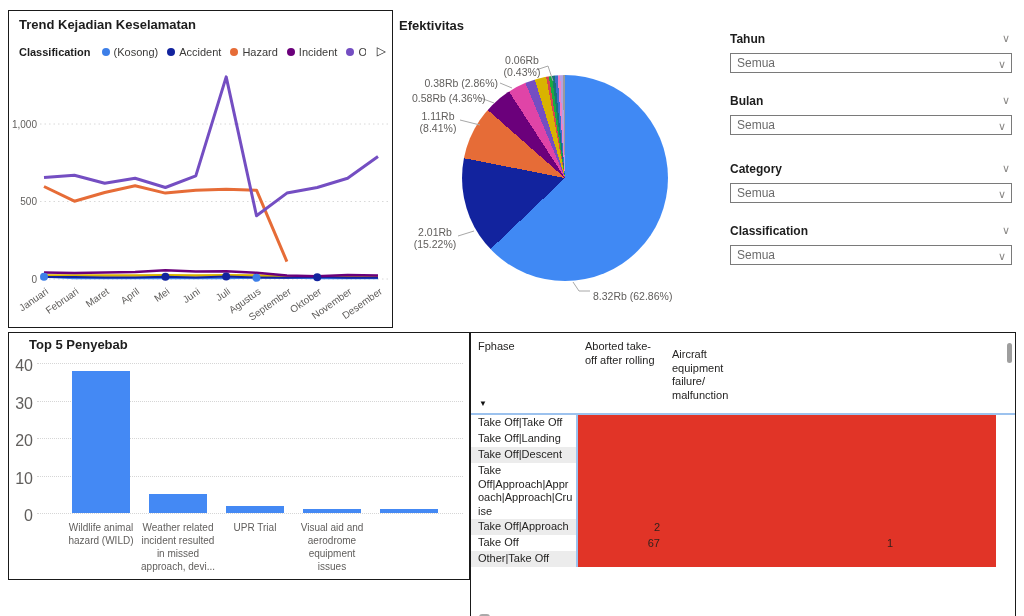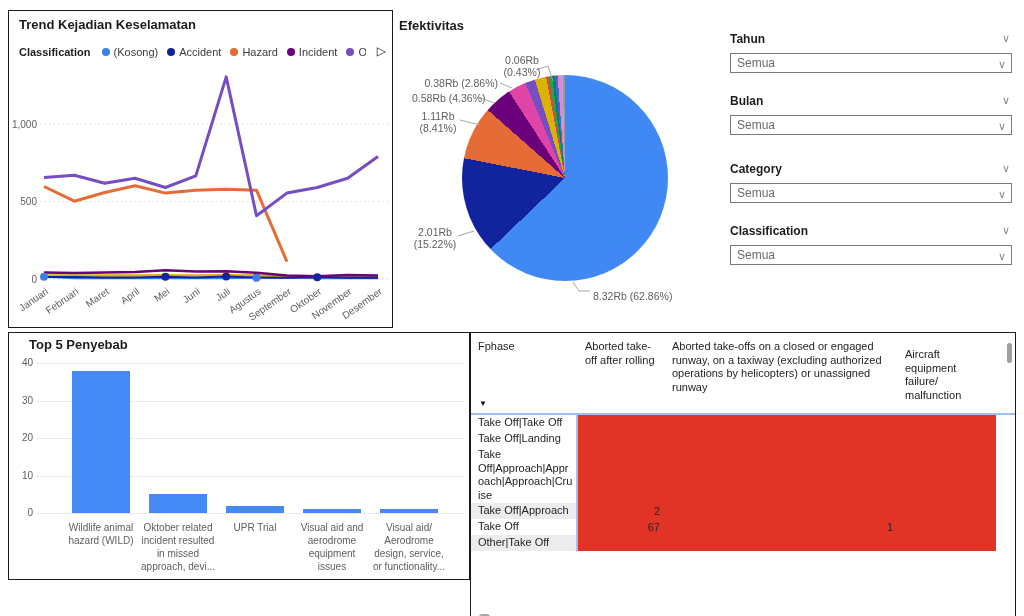--- a/index.html
+++ b/index.html
@@ -36,21 +36,21 @@
   .slicer{position:absolute;left:0;width:282px;}
   .slicer-head{position:relative;height:18px;font-size:12px;font-weight:700;color:#1d1d1d;margin-top:16px;}
   .slicer-chevron{position:absolute;right:2px;top:0;font-weight:400;color:#8a8886;font-size:11px;}
   .slicer-box{position:relative;margin-top:3px;height:20px;border:1px solid #7a7a7a;box-sizing:border-box;
               font-size:12px;color:#6b6b6b;line-height:18px;padding-left:6px;background:#fff;}
   .slicer-box .slicer-chevron{right:5px;top:1px;}
 
   
   #bar-panel{left:8px;top:332px;width:462px;height:248px;}
   .gridline{position:absolute;left:28px;right:6px;border-top:1px dotted #d6d6d6;height:0;}
-  .ytick{position:absolute;left:0;width:24px;text-align:right;font-size:10px;color:#605E5C;}
+  .ytick{position:absolute;left:0;width:24px;text-align:right;font-size:16px;color:#605E5C;}
   .bar{position:absolute;width:58px;background:#4489F4;}
   .bar-label{position:absolute;width:94px;text-align:center;font-size:10px;line-height:13px;color:#605E5C;}
 
   
   #table-panel{left:470px;top:332px;width:546px;height:292px;}
   #t-head{position:absolute;left:0;top:0;right:0;display:flex;}
   .t-hcell{box-sizing:border-box;padding:7px 6px 0 7px;font-size:11px;line-height:13.5px;color:#252423;}
   #t-sort{position:absolute;left:8px;top:66px;font-size:8px;color:#111;}
   #t-body{position:absolute;left:0;top:80px;right:0;bottom:0;border-top:2px solid #9CC2EE;overflow:hidden;}
   .t-row{display:flex;align-items:stretch;min-height:16px;justify-content:center;}
@@ -198,65 +198,65 @@
         <div class="ytick" style="top: 61.5px;">30</div>
         <div class="gridline" style="top: 30px;"></div>
         <div class="ytick" style="top: 24px;">40</div>
         <div class="bar" style="left: 63px; top: 37.5px; height: 142.5px; background: rgb(68, 137, 244);"></div>
         <div class="bar-label" style="left: 45px; top: 188px;">
           <div>Wildlife animal</div>
           <div>hazard (WILD)</div>
         </div>
         <div class="bar" style="left: 140px; top: 161.25px; height: 18.75px; background: rgb(68, 137, 244);"></div>
         <div class="bar-label" style="left: 122px; top: 188px;">
-          <div>Oktober related</div>
+          <div>Weather related</div>
           <div>incident resulted</div>
           <div>in missed</div>
           <div>approach, devi...</div>
         </div>
         <div class="bar" style="left: 217px; top: 172.5px; height: 7.5px; background: rgb(68, 137, 244);"></div>
         <div class="bar-label" style="left: 199px; top: 188px;">
           <div>UPR Trial</div>
         </div>
         <div class="bar" style="left: 294px; top: 176.25px; height: 3.75px; background: rgb(68, 137, 244);"></div>
         <div class="bar-label" style="left: 276px; top: 188px;">
           <div>Visual aid and</div>
           <div>aerodrome</div>
           <div>equipment</div>
           <div>issues</div>
         </div>
         <div class="bar" style="left: 371px; top: 176.25px; height: 3.75px; background: rgb(68, 137, 244);"></div>
-        <div class="bar-label" style="left: 353px; top: 188px;">
-          <div>Visual aid/</div>
-          <div>Aerodrome</div>
-          <div>design, service,</div>
-          <div>or functionality...</div>
-        </div>
       </div>
   </section>
 
   <section class="panel bordered" id="table-panel">
     <div id="t-head">
         <div class="t-hcell" style="width: 107px;">Fphase</div>
         <div class="t-hcell" style="width: 87px;">Aborted take-off after rolling</div>
-        <div class="t-hcell" style="width: 233px;">Aborted take-offs on a closed or engaged runway, on a taxiway (excluding authorized operations by helicopters) or unassigned runway</div>
         <div class="t-hcell" style="width: 98px; margin-top: 8px;">Aircraft equipment failure/ malfunction</div>
         <div class="t-spacer"></div>
       </div>
     <div id="t-sort">▼</div>
     <div id="t-body">
         <div class="t-row">
           <div class="t-rowhead" style="background: rgb(255, 255, 255);">Take Off|Take Off</div>
           <div class="t-cell" style="width: 87px; background: rgb(225, 52, 39);"></div>
           <div class="t-cell" style="width: 233px; background: rgb(225, 52, 39);"></div>
           <div class="t-cell" style="width: 98px; background: rgb(225, 52, 39);"></div>
           <div class="t-spacer"></div>
         </div>
         <div class="t-row">
           <div class="t-rowhead" style="background: rgb(255, 255, 255);">Take Off|Landing</div>
+          <div class="t-cell" style="width: 87px; background: rgb(225, 52, 39);"></div>
+          <div class="t-cell" style="width: 233px; background: rgb(225, 52, 39);"></div>
+          <div class="t-cell" style="width: 98px; background: rgb(225, 52, 39);"></div>
+          <div class="t-spacer"></div>
+        </div>
+        <div class="t-row">
+          <div class="t-rowhead" style="background: rgb(236, 236, 236);">Take Off|Descent</div>
           <div class="t-cell" style="width: 87px; background: rgb(225, 52, 39);"></div>
           <div class="t-cell" style="width: 233px; background: rgb(225, 52, 39);"></div>
           <div class="t-cell" style="width: 98px; background: rgb(225, 52, 39);"></div>
           <div class="t-spacer"></div>
         </div>
         <div class="t-row">
           <div class="t-rowhead" style="background: rgb(255, 255, 255);">Take Off|Approach|Approach|Approach|Cruise</div>
           <div class="t-cell" style="width: 87px; background: rgb(225, 52, 39);"></div>
           <div class="t-cell" style="width: 233px; background: rgb(225, 52, 39);"></div>
           <div class="t-cell" style="width: 98px; background: rgb(225, 52, 39);"></div>

